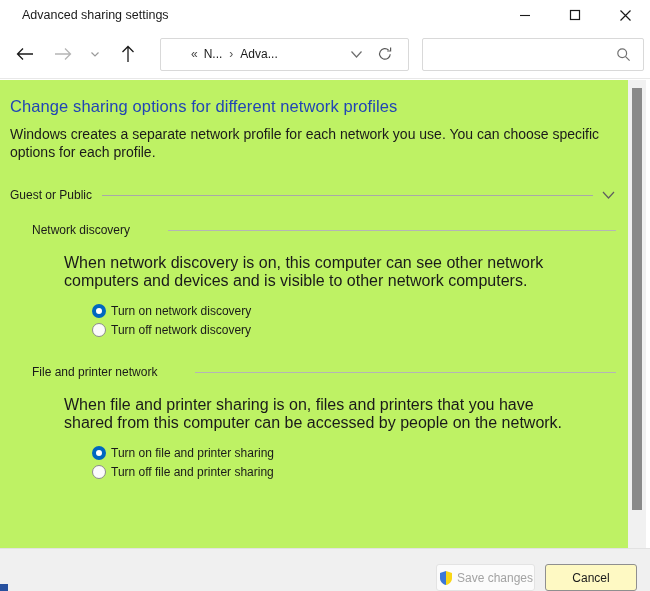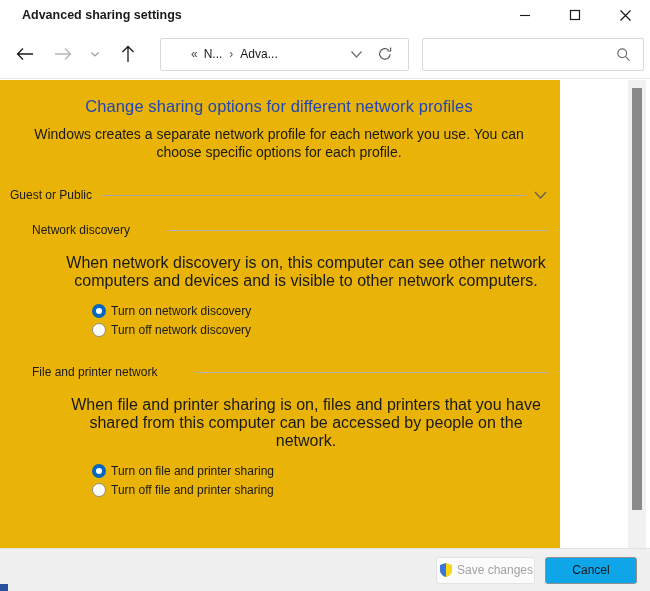--- a/index.html
+++ b/index.html
@@ -5,21 +5,21 @@
   * { margin:0; padding:0; box-sizing:border-box; }
   html,body { background:#cfcfcf; }
   body { font-family:"Liberation Sans", sans-serif; }
   .window{
     position:relative; width:650px; height:591px; background:#fff;
     overflow:hidden; color:#1a1a1a;
   }
   
   .titlebar{
     position:absolute; top:0; left:0; right:0; height:30px;
-    display:flex; align-items:center; background:#fff;font-weight:bold;
+    display:flex; align-items:center; background:#fff;
   }
   .titlebar .title{ margin-left:22px; font-size:12.5px; color:#1a1a1a; }
   .win-controls{ margin-left:auto; display:flex; height:100%; }
   .wbtn{
     width:50px; height:100%; border:none; background:transparent;
     display:flex; align-items:center; justify-content:center; cursor:default;
   }
   
   .navbar{
     position:absolute; top:30px; left:0; right:0; height:49px;
@@ -47,22 +47,22 @@
     margin-left:13px; flex:1; height:33px; border:1px solid #d9d9d9;
     border-radius:2px; display:flex; align-items:center; background:#fff;
     padding:0 12px 0 10px; margin-right:0;
   }
   .searchbox input{
     flex:1; border:none; outline:none; font-size:12px; background:transparent;
     font-family:"Liberation Sans", sans-serif;
   }
   
   .content{
-    position:absolute; top:80px; left:0; width:560px; height:468px;
-    background:#eab308; padding:17px 12px 0 10px; overflow:hidden;text-align:center;
+    position:absolute; top:80px; left:0; width:628px; height:468px;
+    background:#bef264; padding:17px 12px 0 10px; overflow:hidden;
   }
   h1.page-heading{
     font-size:16.5px; font-weight:400; color:#2145b5; letter-spacing:0.1px;
     margin-bottom:9px;
   }
   .intro{ font-size:14px; line-height:18px; color:#1a1a1a; max-width:616px; }
   .profile-row{
     display:flex; align-items:center; height:20px; margin-top:2px;
     cursor:default;
   }
@@ -91,33 +91,33 @@
     background:#f1f1f1;
   }
   .scrollbar .thumb{
     position:absolute; top:8px; left:4px; width:10px; height:422px;
     background:#8a8a8a;
   }
   
   .footer{
     position:absolute; left:0; right:0; bottom:0; height:43px;
     background:#f0f0f0; border-top:1px solid #e2e2e2;
-    display:flex; align-items:center; justify-content:flex-end;
+    display:flex; align-items:flex-end; justify-content:flex-end;
     padding-right:13px; gap:10px;
   }
   .btn{
     height:27px; border-radius:3px; font-size:12px;
     font-family:"Liberation Sans", sans-serif;
     display:flex; align-items:center; justify-content:center;
   }
   .btn.save{
     width:99px; background:#fbfbfb; border:1px solid #e3e3e3; color:#a3a3a3;
     gap:3px;
   }
-  .btn.cancel{ width:92px; background:#0ea5e9; border:1px solid #8f8f8f; color:#1a1a1a; }
+  .btn.cancel{ width:92px; background:#fef9c3; border:1px solid #8f8f8f; color:#1a1a1a; }
   .corner-fragment{
     position:absolute; left:0; bottom:0; width:8px; height:7px; background:#27509e;
   }
   svg{ display:block; }
 </style>
 </head>
 <body>
 
 <div class="window">
 

